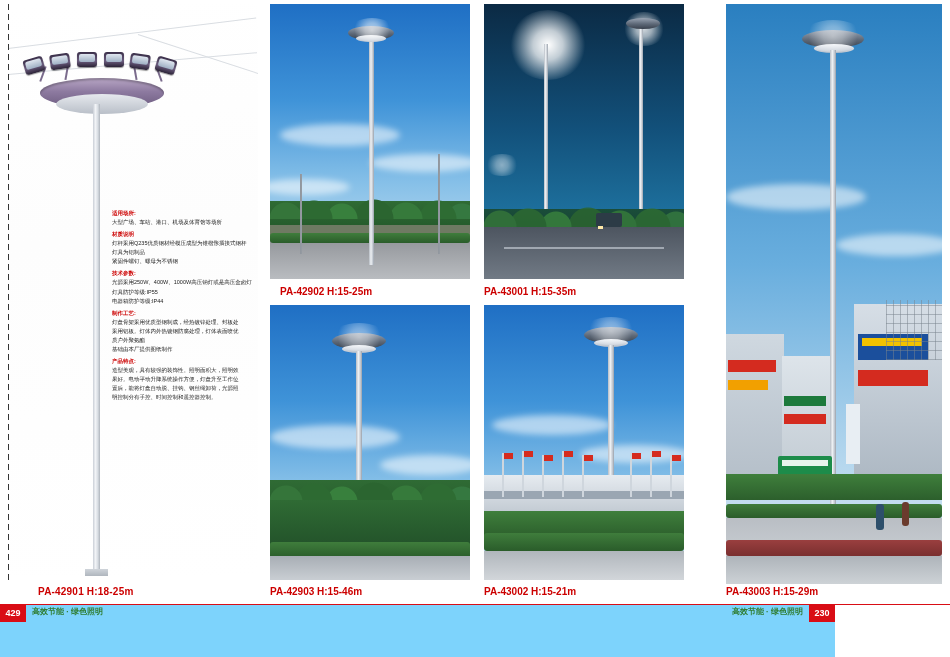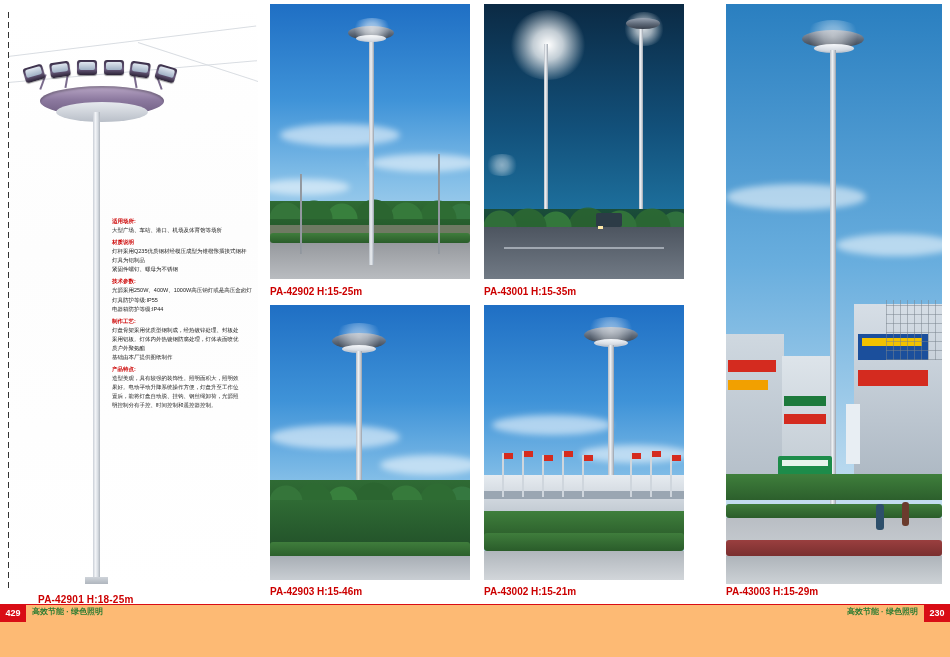--- a/index.html
+++ b/index.html
@@ -1,20 +1,20 @@
 <!DOCTYPE html>
 <html><head>
 <meta charset="utf-8">
 <style>
   html,body{margin:0;padding:0;background:#ffffff;}
   body{width:950px;height:657px;overflow:hidden;font-family:"Liberation Sans","DejaVu Sans",sans-serif;}
   .page{position:relative;width:950px;height:657px;background:#fff;}
 
   
-  .left-col{position:absolute;left:0;top:8px;width:262px;height:600px;}
+  .left-col{position:absolute;left:0;top:0;width:262px;height:600px;}
   .left-photo{position:absolute;left:8px;top:4px;width:250px;height:580px;background:#ffffff;overflow:hidden;}
 
   
   .sky{position:absolute;left:0;top:0;width:250px;height:580px;
        background:linear-gradient(175deg,#ffffff 0%,#fdfdfd 40%,#ffffff 100%);}
   
   .wire{position:absolute;background:#d9dde2;height:1px;transform-origin:left center;}
 
   
   .mast-head{position:absolute;left:14px;top:50px;width:160px;height:58px;}
@@ -72,21 +72,21 @@
   .head-small{position:absolute;border-radius:50%/50%;
     background:linear-gradient(180deg,#9aa5b4 0%,#5d6877 55%,#39414d 100%);}
   .head-ring{position:absolute;border-radius:50%/50%;background:linear-gradient(180deg,#eef2f7,#b6bfcb);}
   .glow{position:absolute;border-radius:50%;background:radial-gradient(circle,#ffffff 0%,rgba(255,255,255,.75) 28%,rgba(255,255,255,0) 70%);}
   .hedge{position:absolute;background:linear-gradient(180deg,#3f7d3c,#2a5c2a);border-radius:3px;}
   .bldg{position:absolute;background:#cfd6dd;}
   .flag{position:absolute;width:2px;background:#cfd6dd;}
   .flag b{position:absolute;left:2px;top:0;width:9px;height:6px;background:#d52b1e;display:block;}
 
   
-  .footer{position:absolute;left:0;top:604px;width:950px;height:53px;background:#fdba74;}
+  .footer{position:absolute;left:0;top:604px;width:835px;height:53px;background:#7dd3fc;}
   .fbar{position:absolute;top:0;height:18px;background:#d90d15;color:#fff;font-size:9px;
         font-weight:bold;display:flex;align-items:center;justify-content:center;}
   .fbar.l{left:0;width:26px;}
   .fbar.r{right:0;width:26px;}
   .ftext{position:absolute;top:2px;font-size:8px;color:#2f7d32;font-weight:bold;}
 </style>
 </head>
 <body>
 
 <div class="page">
@@ -171,21 +171,21 @@
     <div class="roadgray" style="height:44px;"></div>
     <div style="position:absolute;left:0;bottom:44px;width:100%;height:10px;background:#6f7a63;"></div>
     <div class="hedge" style="left:0;bottom:36px;width:200px;height:10px;"></div>
     <div class="pole" style="left:99px;top:36px;width:5px;height:225px;"></div>
     <div class="head-small" style="left:78px;top:22px;width:46px;height:14px;"></div>
     <div class="head-ring" style="left:86px;top:31px;width:30px;height:7px;"></div>
     <div class="glow" style="left:80px;top:14px;width:44px;height:24px;opacity:.65;"></div>
     <div class="pole-dark" style="left:168px;top:150px;width:2px;height:100px;"></div>
     <div class="pole-dark" style="left:30px;top:170px;width:2px;height:80px;"></div>
   </div>
-  <div class="cap" style="left:270px;top:286px;">PA-42902 H:15-25m</div>
+  <div class="cap" style="left:280px;top:286px;">PA-42902 H:15-25m</div>
 
   <div class="cell" style="left:484px;top:4px;width:200px;height:275px;">
     <div class="sky-night"></div>
     <div class="glow" style="left:24px;top:6px;width:80px;height:70px;"></div>
     <div class="glow" style="left:138px;top:8px;width:44px;height:34px;opacity:.8;"></div>
     <div class="pole" style="left:60px;top:40px;width:4px;height:210px;"></div>
     <div class="pole" style="left:155px;top:24px;width:4px;height:226px;"></div>
     <div class="head-small" style="left:142px;top:14px;width:34px;height:11px;"></div>
     <div class="treeline" style="height:70px;background:linear-gradient(180deg,#1a4d3a 0%,#123a2c 70%,#0e2f24 100%);"></div>
     <div class="treebumps" style="bottom:52px;opacity:.85;"></div>

